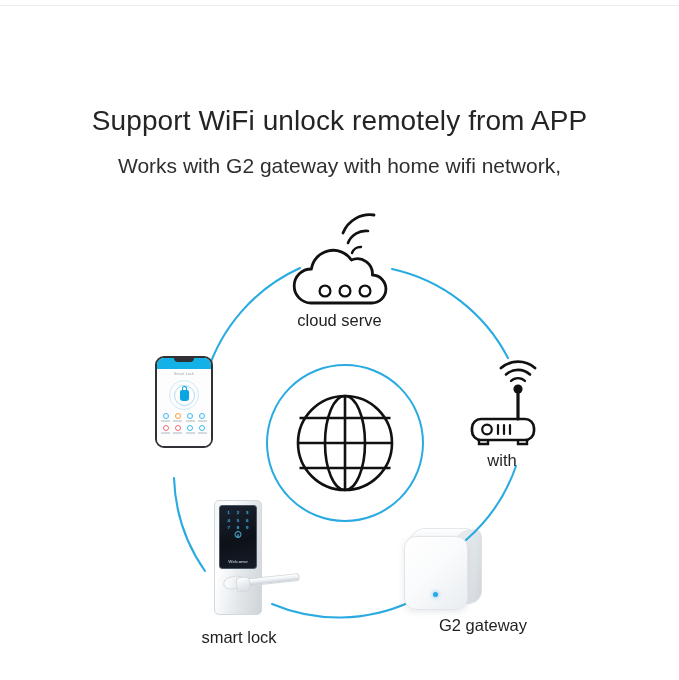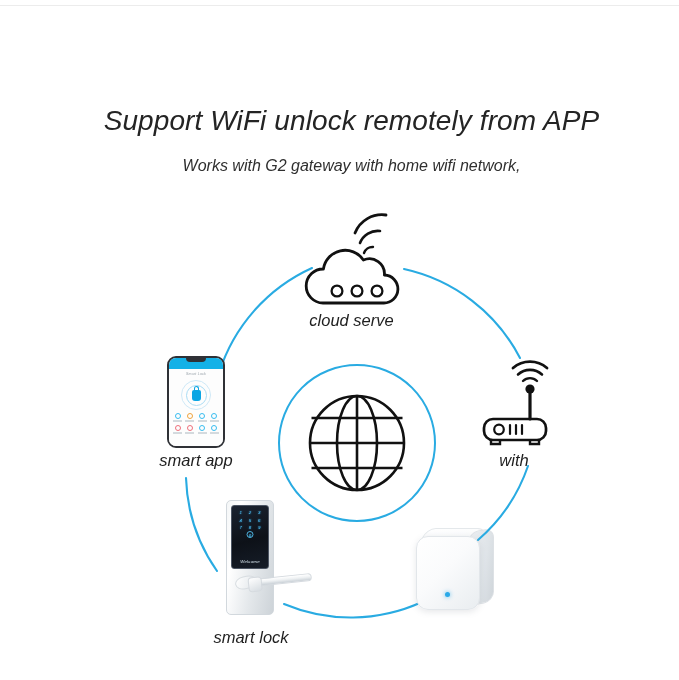--- a/index.html
+++ b/index.html
@@ -9,35 +9,35 @@
     font-family:"Liberation Sans", sans-serif;
     color:#2b2b2b;
     overflow:hidden;
     position:relative;
   }
   .top-rule{
     position:absolute;left:0;top:5px;width:679px;height:1px;
     background:#ececec;
   }
   .hero{
-    position:absolute;left:12px;top:0;width:600px;height:680px;font-style:italic;
+    position:absolute;left:0;top:0;width:600px;height:680px;
   }
   .title{
     position:absolute;left:0;top:105px;width:679px;
     text-align:center;
     font-size:28px;
     font-weight:400;
     letter-spacing:.1px;
     color:#242424;
     white-space:nowrap;
   }
   .subtitle{
     position:absolute;left:0;top:154px;width:679px;
     text-align:center;
-    font-size:16px;
+    font-size:21px;
     font-weight:400;
     line-height:23px;
     color:#2f2f2f;
   }
   .subtitle div{white-space:nowrap;}
 
   
   .stage{
     position:absolute;left:0;top:0;width:679px;height:680px;
   }
@@ -362,17 +362,17 @@
 
     <div class="gateway">
       <div class="gw-top"></div>
       <div class="gw-side"></div>
       <div class="gw-front"></div>
       <div class="gw-led"></div>
     </div>
 
     <div class="label lbl-cloud">cloud serve</div>
     <div class="label lbl-wifi">with</div>
+    <div class="label lbl-gateway">G2 gateway</div>
     <div class="label lbl-lock">smart lock</div>
-    <div class="label lbl-app">smart app</div>
 
   </div>
 </div>
 
 </body></html>

